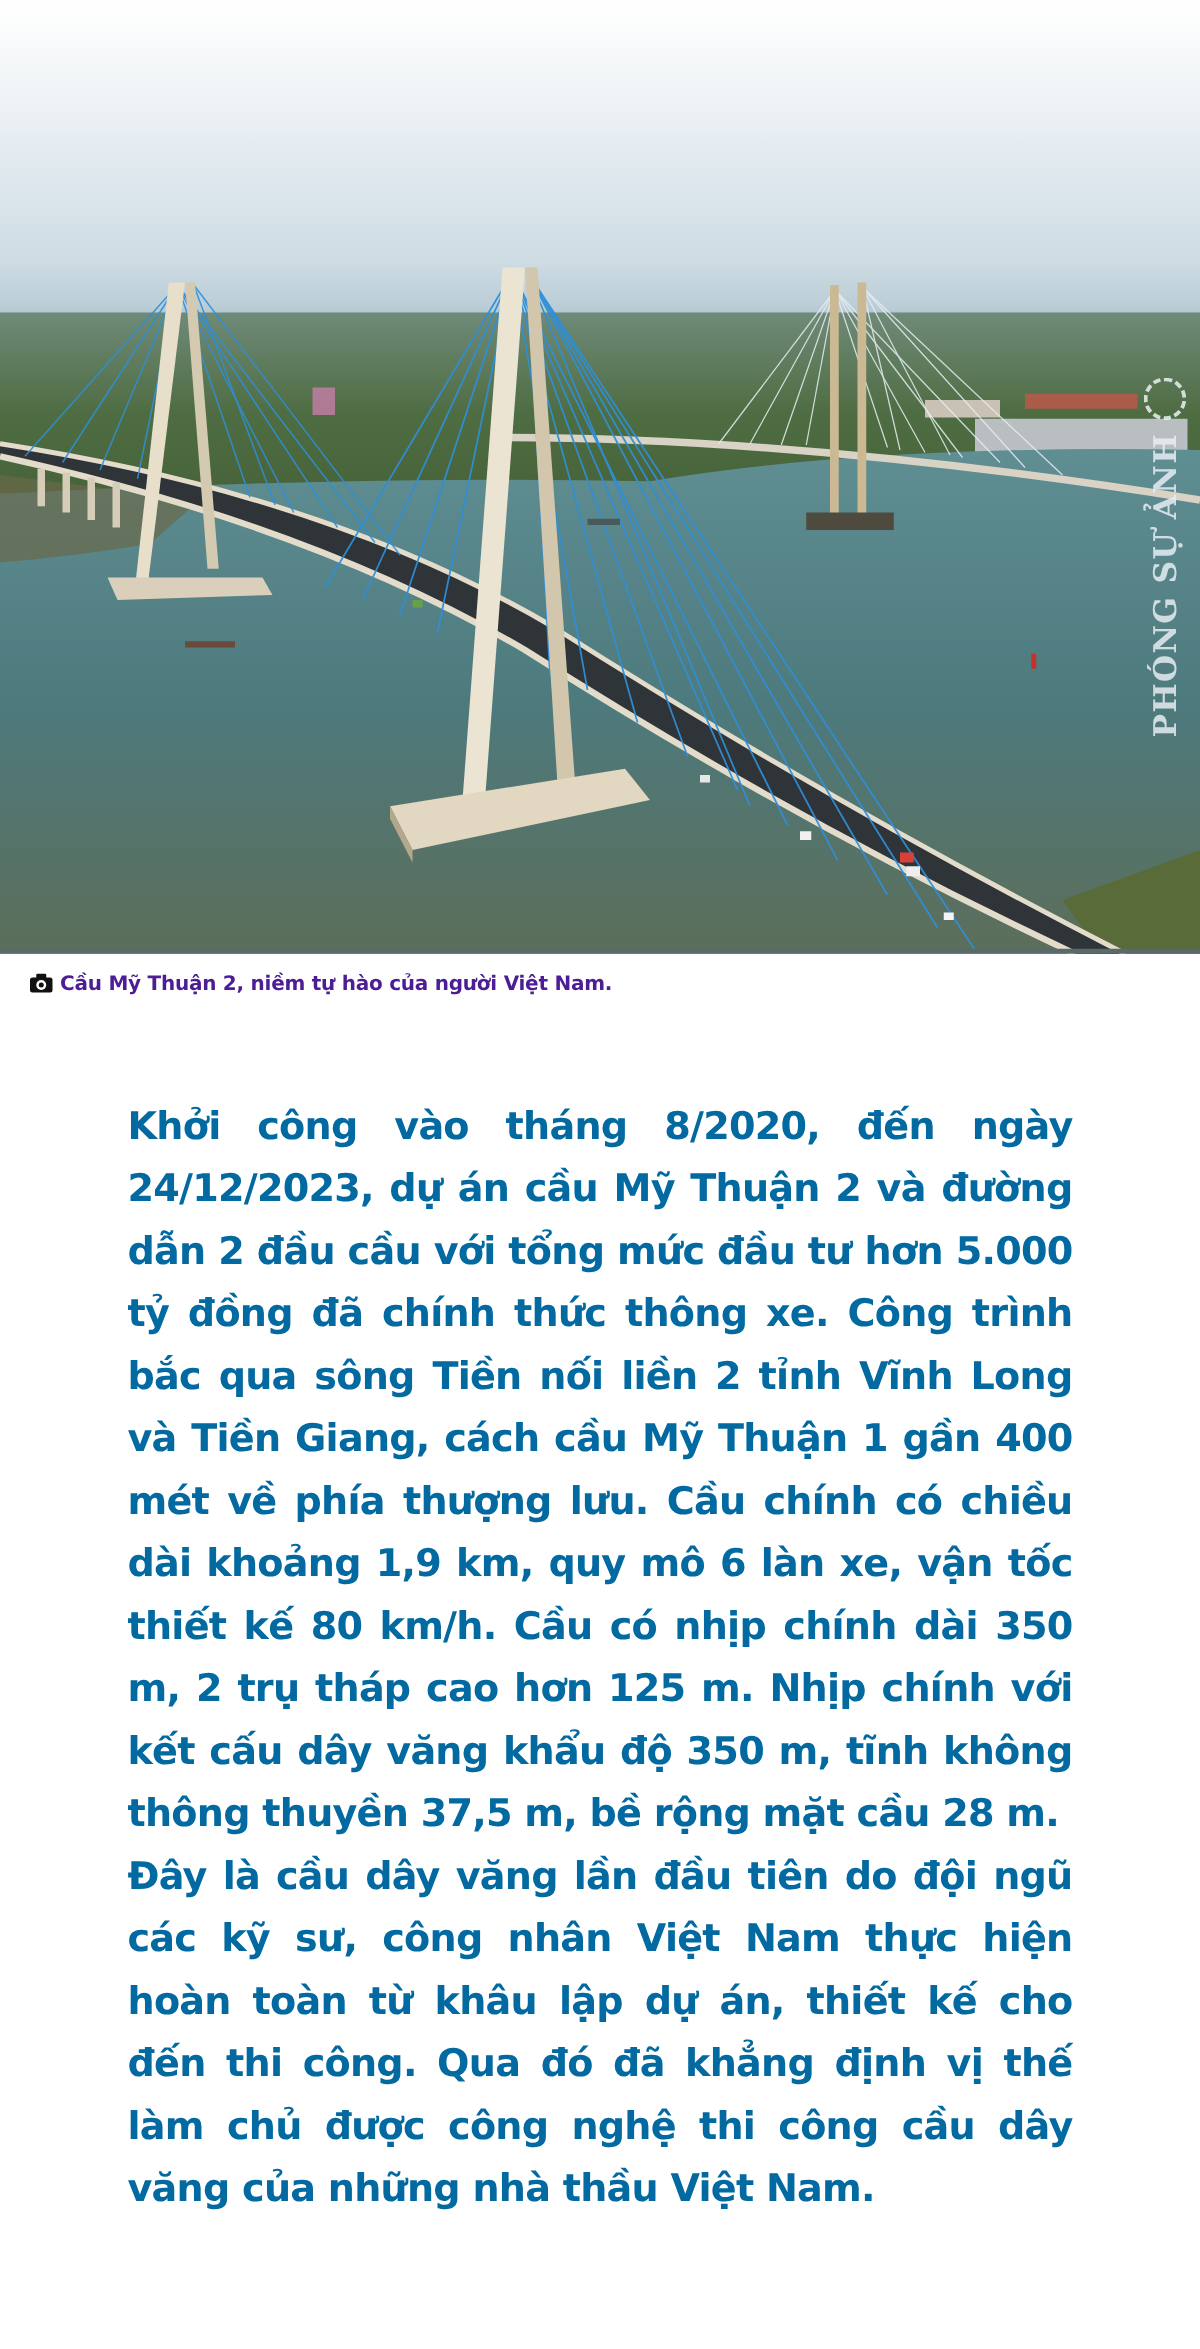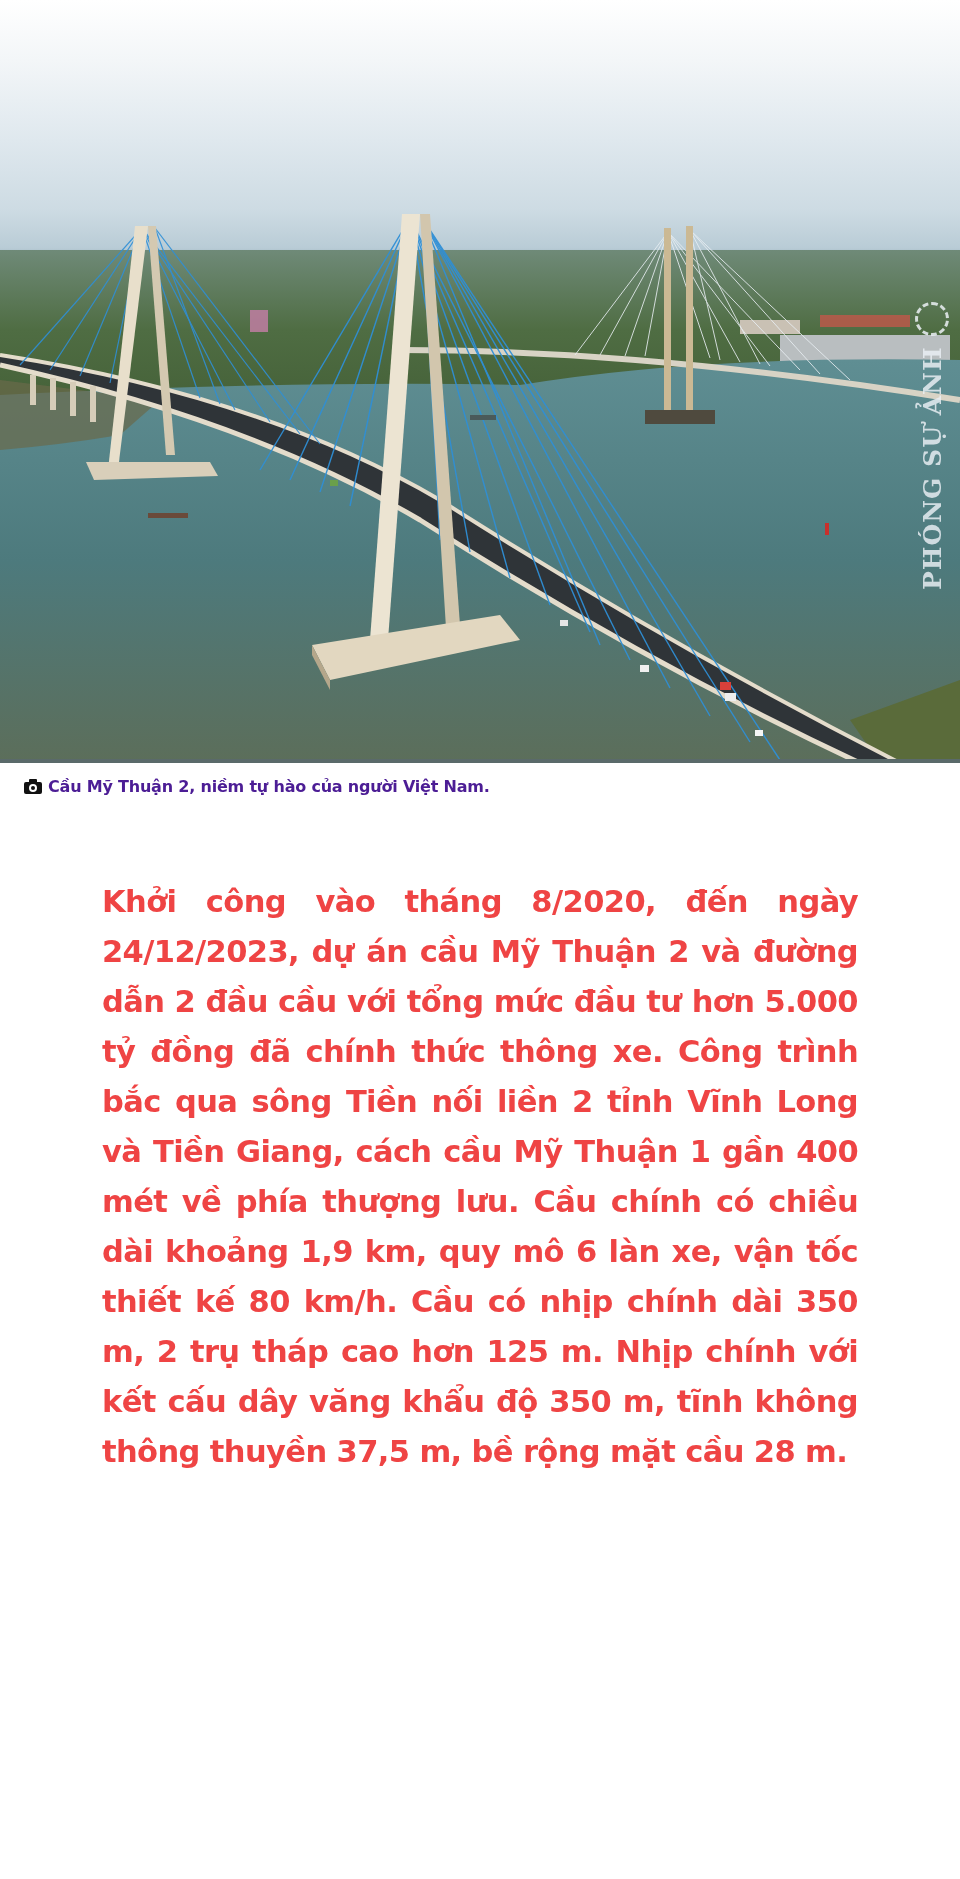--- a/index.html
+++ b/index.html
@@ -34,21 +34,21 @@
     .camera-icon { width: 18px; height: 15px; position: relative; display: inline-block; }
     .camera-icon .body { position: absolute; left: 0; top: 3px; width: 18px; height: 12px; background: #111; border-radius: 2px; }
     .camera-icon .top { position: absolute; left: 5px; top: 0; width: 8px; height: 4px; background: #111; border-radius: 1px 1px 0 0; }
     .camera-icon .lens { position: absolute; left: 5px; top: 5px; width: 8px; height: 8px; background: #fff; border-radius: 50%; }
     .camera-icon .lens::after { content: ""; position: absolute; left: 2px; top: 2px; width: 4px; height: 4px; border-radius: 50%; background: #111; }
 
     
     .article {
       position: absolute; left: 102px; top: 877px; width: 756px;
       font-family: "DejaVu Sans", sans-serif; font-weight: bold;
-      font-size: 30.5px; line-height: 50px; color: #ef4444;
+      font-size: 30.5px; line-height: 50px; color: #0369a1;
       letter-spacing: -0.6px;
     }
     .article p { margin: 0; text-align: justify; text-align-last: left; }
   </style>
 </head>
 <body>
 
 <div class="photo">
   <svg width="960" height="763" viewBox="0 0 960 763">
     <defs>
@@ -176,13 +176,14 @@
   <span class="camera-icon">
     <span class="top"></span>
       <span class="body"></span>
       <span class="lens"></span>
   </span>
   <span>Cầu Mỹ Thuận 2, niềm tự hào của người Việt Nam.</span>
 </div>
 
 <div class="article">
   <p>Khởi công vào tháng 8/2020, đến ngày 24/12/2023, dự án cầu Mỹ Thuận 2 và đường dẫn 2 đầu cầu với tổng mức đầu tư hơn 5.000 tỷ đồng đã chính thức thông xe. Công trình bắc qua sông Tiền nối liền 2 tỉnh Vĩnh Long và Tiền Giang, cách cầu Mỹ Thuận 1 gần 400 mét về phía thượng lưu. Cầu chính có chiều dài khoảng 1,9 km, quy mô 6 làn xe, vận tốc thiết kế 80 km/h. Cầu có nhịp chính dài 350 m, 2 trụ tháp cao hơn 125 m. Nhịp chính với kết cấu dây văng khẩu độ 350 m, tĩnh không thông thuyền 37,5 m, bề rộng mặt cầu 28 m.</p>
+  <p>Đây là cầu dây văng lần đầu tiên do đội ngũ các kỹ sư, công nhân Việt Nam thực hiện hoàn toàn từ khâu lập dự án, thiết kế cho đến thi công. Qua đó đã khẳng định vị thế làm chủ được công nghệ thi công cầu dây văng của những nhà thầu Việt Nam.</p>
 </div>
 
 </body></html>

